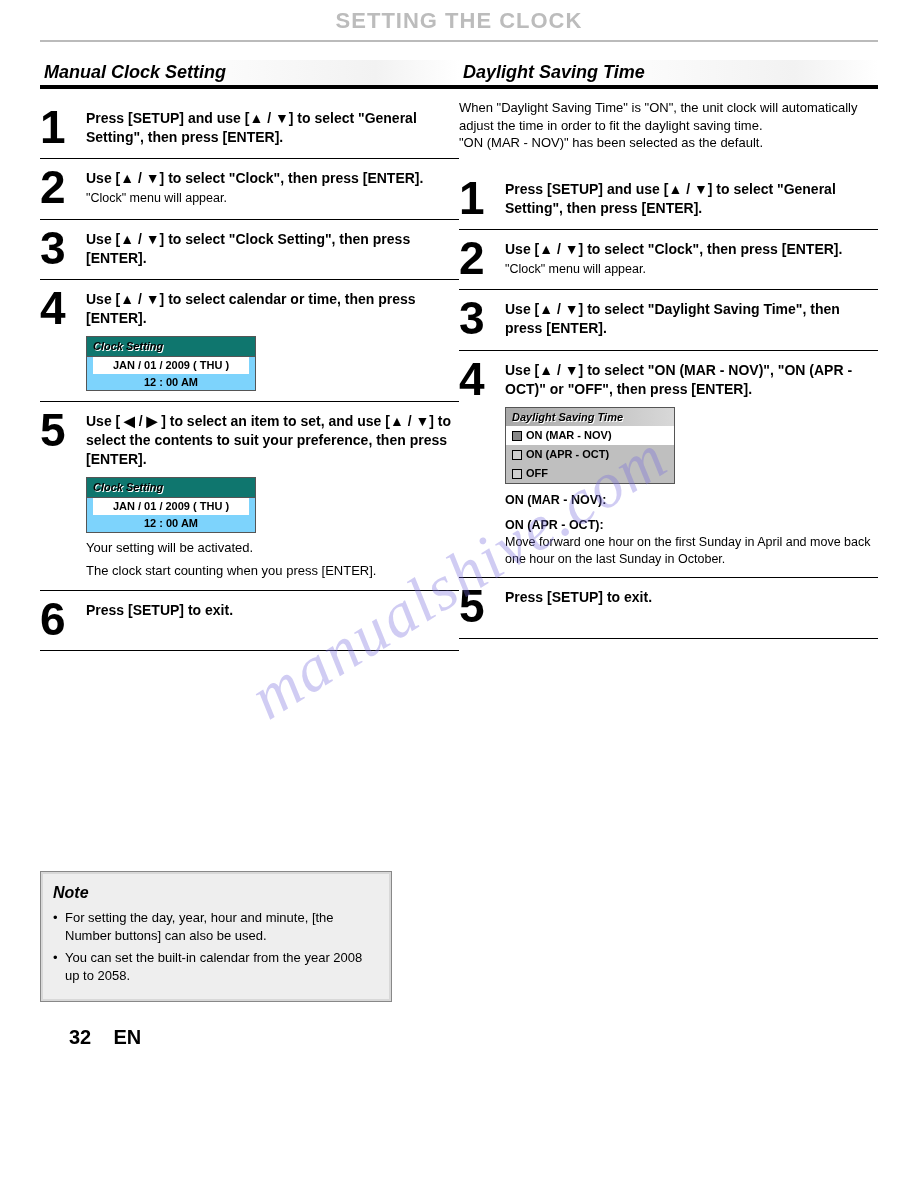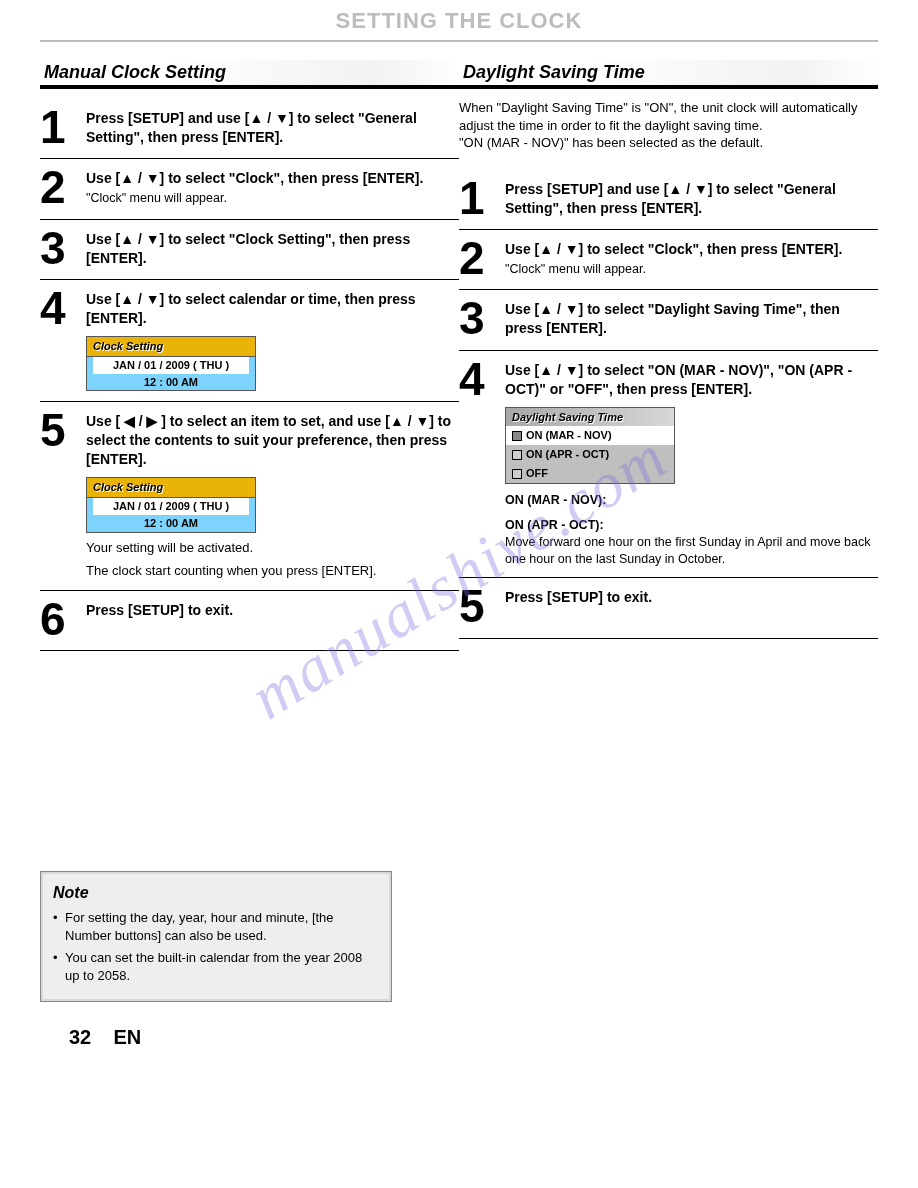--- a/index.html
+++ b/index.html
@@ -67,21 +67,21 @@
   .step-sub { font-weight: normal; font-size: 12.5px; margin-top: 2px; }
   .step-note { font-weight: normal; font-size: 13px; margin-top: 6px; }
   .ui-box {
     border: 1.5px solid #555;
     background: #ccc;
     width: 170px;
     margin-top: 8px;
     font-size: 11px;
   }
   .ui-box-title {
-    background: #eab308;
+    background: #0f766e;
     font-weight: bold;
     font-style: italic;
     padding: 2px 6px;
     border-bottom: 1px solid #555;
     text-shadow: 1px 1px 0 #fff;
   }
   .ui-box-body { padding: 0 6px; text-align: center; background:#7dd3fc; }
   .ui-box-val { background:#fff; padding:1px 4px; display:block; font-weight:bold; }
   .ui-box-time { font-weight:bold; display:block; padding:1px 0;}
   .dst-box {

